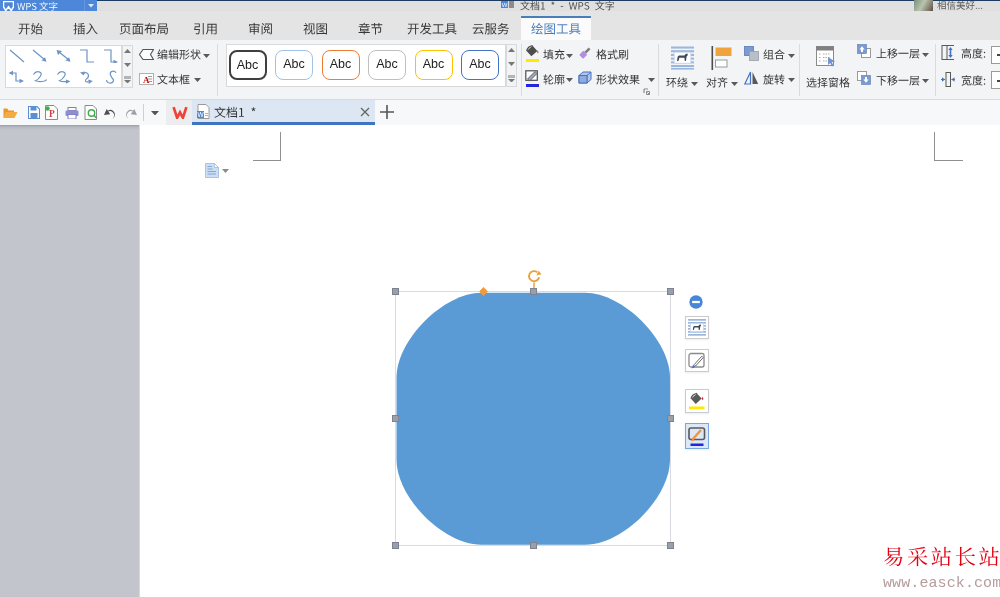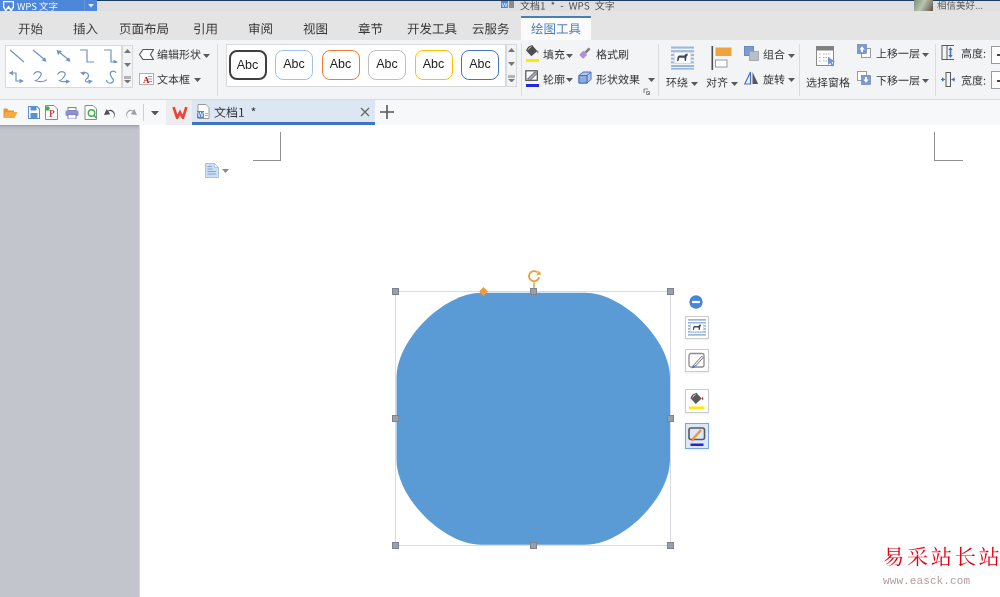--- a/index.html
+++ b/index.html
@@ -435,12 +435,12 @@
 <div style="position:absolute;left:684.5px;top:422.5px;width:24px;height:26px;background:#dce8f8;border:1px solid #79a7e0;box-shadow:0 1px 2px rgba(0,0,0,0.08)"></div>
 <svg style="position:absolute;left:687.5px;top:425.5px;" width="18" height="20" viewBox="0 0 18 20">
     <rect x="1" y="2" width="15.5" height="11.5" rx="2" fill="none" stroke="#595959" stroke-width="1.6"></rect>
     <path d="M4.5 13.5 L13 4" stroke="#f0953c" stroke-width="2.4"></path>
     <path d="M3 15.5 L6.5 14.3 L4.3 12.2 Z" fill="#f0953c"></path>
     <rect x="2.5" y="17.5" width="13" height="2.6" fill="#2426dd"></rect>
   </svg>
 <svg style="position:absolute;left:883px;top:540.0px;overflow:visible" width="120" height="30">
     <path transform="translate(0,24.5)" d="M15.336 -12.7587V-10.1175H6.1131V-12.7587ZM15.336 -13.3977H6.1131V-15.9537H15.336ZM8.6691 -8.7543C9.2655 -8.7543 9.5211 -8.8821 9.584999999999999 -9.1164L8.1153 -9.4785H15.336V-8.6478H15.549C15.9963 -8.6478 16.6992 -8.9673 16.7205 -9.1164V-15.6768C17.1465 -15.762 17.4873 -15.9537 17.6364 -16.1241L15.9111 -17.4447L15.123 -16.5714H6.2409L4.7499 -17.253V-8.4561H4.9416C5.538 -8.4561 6.1131 -8.796899999999999 6.1131 -8.9247V-9.4785H7.2207C6.0492 -7.455 3.6423 -4.8351 1.1076 -3.2589L1.3418999999999999 -2.9819999999999998C3.2802 -3.834 5.0907 -5.1333 6.5390999999999995 -6.4752H9.1377C7.668 -4.1535 5.325 -1.8531 2.7264 -0.2769L2.9607 0.0639C6.2622 -1.4909999999999999 9.0738 -3.7701 10.8204 -6.4752H13.2486C11.9706 -3.195 9.5424 -0.4473 5.9853 1.4271L6.177 1.7892C10.5648 -0.0213 13.3977 -2.7903 14.9313 -6.4752H17.3382C16.9761 -3.3867 16.2732 -0.8946 15.549 -0.3621C15.2721 -0.1491 15.059099999999999 -0.1065 14.611799999999999 -0.1065C14.1219 -0.1065 12.332699999999999 -0.2556 11.3529 -0.3621L11.3316 0.0213C12.2262 0.1491 13.1847 0.3621 13.5255 0.5964C13.866299999999999 0.8094 13.9515 1.2141 13.9515 1.5975C14.91 1.6188 15.783299999999999 1.3845 16.401 0.8946C17.5086 0.0426 18.360599999999998 -2.7903 18.744 -6.3048C19.1913 -6.3473999999999995 19.4682 -6.4539 19.6173 -6.603L17.9985 -7.9662L17.1891 -7.0929H7.1781C7.7532 -7.668 8.2431 -8.2218 8.6691 -8.7543Z M41.0039 -17.8068C37.532000000000004 -16.763099999999998 30.971600000000002 -15.5916 25.667900000000003 -15.1443L25.731800000000003 -14.7396C31.2059 -14.8461 37.3403 -15.5916 41.4512 -16.3371C41.9624 -16.1028 42.3671 -16.1241 42.558800000000005 -16.2945ZM27.414500000000004 -14.058 27.180200000000003 -13.9089C27.989600000000003 -12.9078 28.9268 -11.289 29.0546 -10.011C30.4604 -8.8395 31.802300000000002 -12.0132 27.414500000000004 -14.058ZM32.5265 -14.7183 32.270900000000005 -14.5905C33.016400000000004 -13.632 33.804500000000004 -12.1197 33.8471 -10.8843C35.189 -9.7128 36.6161 -12.7374 32.5265 -14.7183ZM40.6418 -14.8674C39.662000000000006 -12.9078 38.3414 -10.863 37.2764 -9.6702L37.5533 -9.4146C38.9804 -10.3944 40.5779 -11.906699999999999 41.8346 -13.5255C42.2819 -13.440299999999999 42.558800000000005 -13.5894 42.6653 -13.8024ZM33.7832 -9.9897V-7.7958H24.922400000000003L25.1141 -7.1781H32.4413C30.7586 -4.3026 27.989600000000003 -1.4909999999999999 24.709400000000002 0.4047L24.943700000000003 0.7029C28.692500000000003 -0.9585 31.781000000000002 -3.4718999999999998 33.7832 -6.4752V1.6614H34.060100000000006C34.5713 1.6614 35.189 1.3418999999999999 35.189 1.1715V-7.1781H35.3168C37.0208 -3.6635999999999997 39.938900000000004 -0.9158999999999999 43.091300000000004 0.5538C43.3043 -0.1065 43.8155 -0.5325 44.390600000000006 -0.6177L44.4119 -0.852C41.2169 -1.8957 37.745000000000005 -4.3239 35.828 -7.1781H43.6238C43.922 -7.1781 44.135000000000005 -7.2846 44.1989 -7.5188999999999995C43.4108 -8.2005 42.1754 -9.158999999999999 42.1754 -9.158999999999999L41.1104 -7.7958H35.189V-9.2229C35.6789 -9.3081 35.8493 -9.4998 35.8919 -9.7767Z M51.378400000000006 -17.7642 51.1015 -17.6364C51.7192 -16.5714 52.486000000000004 -14.9313 52.613800000000005 -13.6746C53.91310000000001 -12.4818 55.2976 -15.3573 51.378400000000006 -17.7642ZM49.88740000000001 -11.1612 49.5679 -11.0334C50.590300000000006 -8.8182 50.84590000000001 -5.5806 50.909800000000004 -3.8979C51.8896 -2.4282 53.614900000000006 -6.1983 49.88740000000001 -11.1612ZM56.23480000000001 -14.2071 55.255 -12.9078H48.588100000000004L48.758500000000005 -12.268799999999999H57.4489C57.7471 -12.268799999999999 57.917500000000004 -12.3753 57.98140000000001 -12.6096C57.342400000000005 -13.2912 56.23480000000001 -14.2071 56.23480000000001 -14.2071ZM63.41290000000001 -17.615099999999998 61.2616 -17.8494V-7.668H59.1103L57.512800000000006 -8.3496V1.6401H57.72580000000001C58.428700000000006 1.6401 58.85470000000001 1.3418999999999999 58.85470000000001 1.2141V0.1491H65.0104V1.4697H65.2234C65.86240000000001 1.4697 66.3949 1.1289 66.3949 1.0437V-6.9437999999999995C66.8422 -7.0077 67.0552 -7.1354999999999995 67.2043 -7.305899999999999L65.6281 -8.52L64.9252 -7.668H62.62480000000001V-12.290099999999999H67.4812C67.77940000000001 -12.290099999999999 67.9924 -12.3966 68.035 -12.6309C67.396 -13.2486 66.331 -14.1006 66.331 -14.1006L65.4151 -12.9078H62.62480000000001V-17.04C63.157300000000006 -17.1252 63.349000000000004 -17.3169 63.41290000000001 -17.615099999999998ZM58.85470000000001 -0.4899V-7.0503H65.0104V-0.4899ZM48.545500000000004 -1.3206 49.461400000000005 0.4686C49.6531 0.4047 49.844800000000006 0.19169999999999998 49.9087 -0.0639C53.12500000000001 -1.3418999999999999 55.48930000000001 -2.4282 57.172000000000004 -3.195L57.086800000000004 -3.4932L53.7214 -2.5986C54.57340000000001 -5.1333 55.48930000000001 -8.2431 56.0005 -10.330499999999999C56.49040000000001 -10.330499999999999 56.724700000000006 -10.5222 56.809900000000006 -10.735199999999999L54.65860000000001 -11.4168C54.2965 -8.8182 53.6788 -5.1758999999999995 53.16760000000001 -2.4495C51.1441 -1.917 49.461400000000005 -1.4909999999999999 48.545500000000004 -1.3206Z M79.28280000000001 -17.3595 76.9824 -17.679V-9.1164H72.8502L73.0419 -8.4774H76.9824V-1.1502C76.9824 -0.6816 76.8759 -0.5538 76.13040000000001 -0.1278L77.2593 1.7466C77.3871 1.6826999999999999 77.53620000000001 1.5335999999999999 77.664 1.3206C80.3052 0.0213 82.6269 -1.2354 83.9688 -1.9596L83.8623 -2.2578C81.8601 -1.5975 79.8792 -0.9585 78.40950000000001 -0.5325V-8.4774H81.6897C83.1807 -3.7488 86.3757 -0.639 90.7422 1.1076C90.9552 0.426 91.46640000000001 0.0213 92.1054 -0.0426L92.148 -0.2769C87.675 -1.5762 83.8623 -4.3452 82.17960000000001 -8.4774H91.35990000000001C91.6581 -8.4774 91.8711 -8.5839 91.935 -8.8182C91.18950000000001 -9.5211 89.9967 -10.437 89.9967 -10.437L88.953 -9.1164H78.40950000000001V-10.2027C82.1583 -11.6298 86.0775 -13.8237 88.3353 -15.5703C88.7613 -15.3786 88.9743 -15.421199999999999 89.1447 -15.6129L87.4407 -16.9548C85.4598 -14.9952 81.7749 -12.4605 78.40950000000001 -10.6926V-16.8909C79.02720000000001 -16.9548 79.2402 -17.1252 79.28280000000001 -17.3595Z M99.17840000000001 -17.7642 98.90150000000001 -17.6364C99.51920000000001 -16.5714 100.286 -14.9313 100.41380000000001 -13.6746C101.71310000000001 -12.4818 103.09760000000001 -15.3573 99.17840000000001 -17.7642ZM97.68740000000001 -11.1612 97.3679 -11.0334C98.39030000000001 -8.8182 98.64590000000001 -5.5806 98.7098 -3.8979C99.68960000000001 -2.4282 101.4149 -6.1983 97.68740000000001 -11.1612ZM104.0348 -14.2071 103.055 -12.9078H96.38810000000001L96.55850000000001 -12.268799999999999H105.2489C105.5471 -12.268799999999999 105.7175 -12.3753 105.7814 -12.6096C105.14240000000001 -13.2912 104.0348 -14.2071 104.0348 -14.2071ZM111.2129 -17.615099999999998 109.06160000000001 -17.8494V-7.668H106.9103L105.31280000000001 -8.3496V1.6401H105.5258C106.2287 1.6401 106.6547 1.3418999999999999 106.6547 1.2141V0.1491H112.81040000000002V1.4697H113.02340000000001C113.6624 1.4697 114.1949 1.1289 114.1949 1.0437V-6.9437999999999995C114.6422 -7.0077 114.85520000000001 -7.1354999999999995 115.0043 -7.305899999999999L113.4281 -8.52L112.7252 -7.668H110.4248V-12.290099999999999H115.28120000000001C115.5794 -12.290099999999999 115.79240000000001 -12.3966 115.83500000000001 -12.6309C115.19600000000001 -13.2486 114.131 -14.1006 114.131 -14.1006L113.2151 -12.9078H110.4248V-17.04C110.9573 -17.1252 111.149 -17.3169 111.2129 -17.615099999999998ZM106.6547 -0.4899V-7.0503H112.81040000000002V-0.4899ZM96.34550000000002 -1.3206 97.26140000000001 0.4686C97.4531 0.4047 97.6448 0.19169999999999998 97.70870000000001 -0.0639C100.92500000000001 -1.3418999999999999 103.28930000000001 -2.4282 104.97200000000001 -3.195L104.88680000000001 -3.4932L101.52140000000001 -2.5986C102.3734 -5.1333 103.28930000000001 -8.2431 103.80050000000001 -10.330499999999999C104.2904 -10.330499999999999 104.52470000000001 -10.5222 104.60990000000001 -10.735199999999999L102.4586 -11.4168C102.0965 -8.8182 101.4788 -5.1758999999999995 100.9676 -2.4495C98.9441 -1.917 97.26140000000001 -1.4909999999999999 96.34550000000002 -1.3206Z" fill="#e60012"></path>
   </svg>
-<div style="position:absolute;left:883px;top:575px;font-family:'Liberation Mono',monospace;font-size:11px;color:#b49c9c;letter-spacing:0.1px">www.easck.com</div>
+<div style="position:absolute;left:883px;top:575px;font-family:'Liberation Mono',monospace;font-size:15px;color:#b49c9c;letter-spacing:0.1px">www.easck.com</div>
 </body></html>

